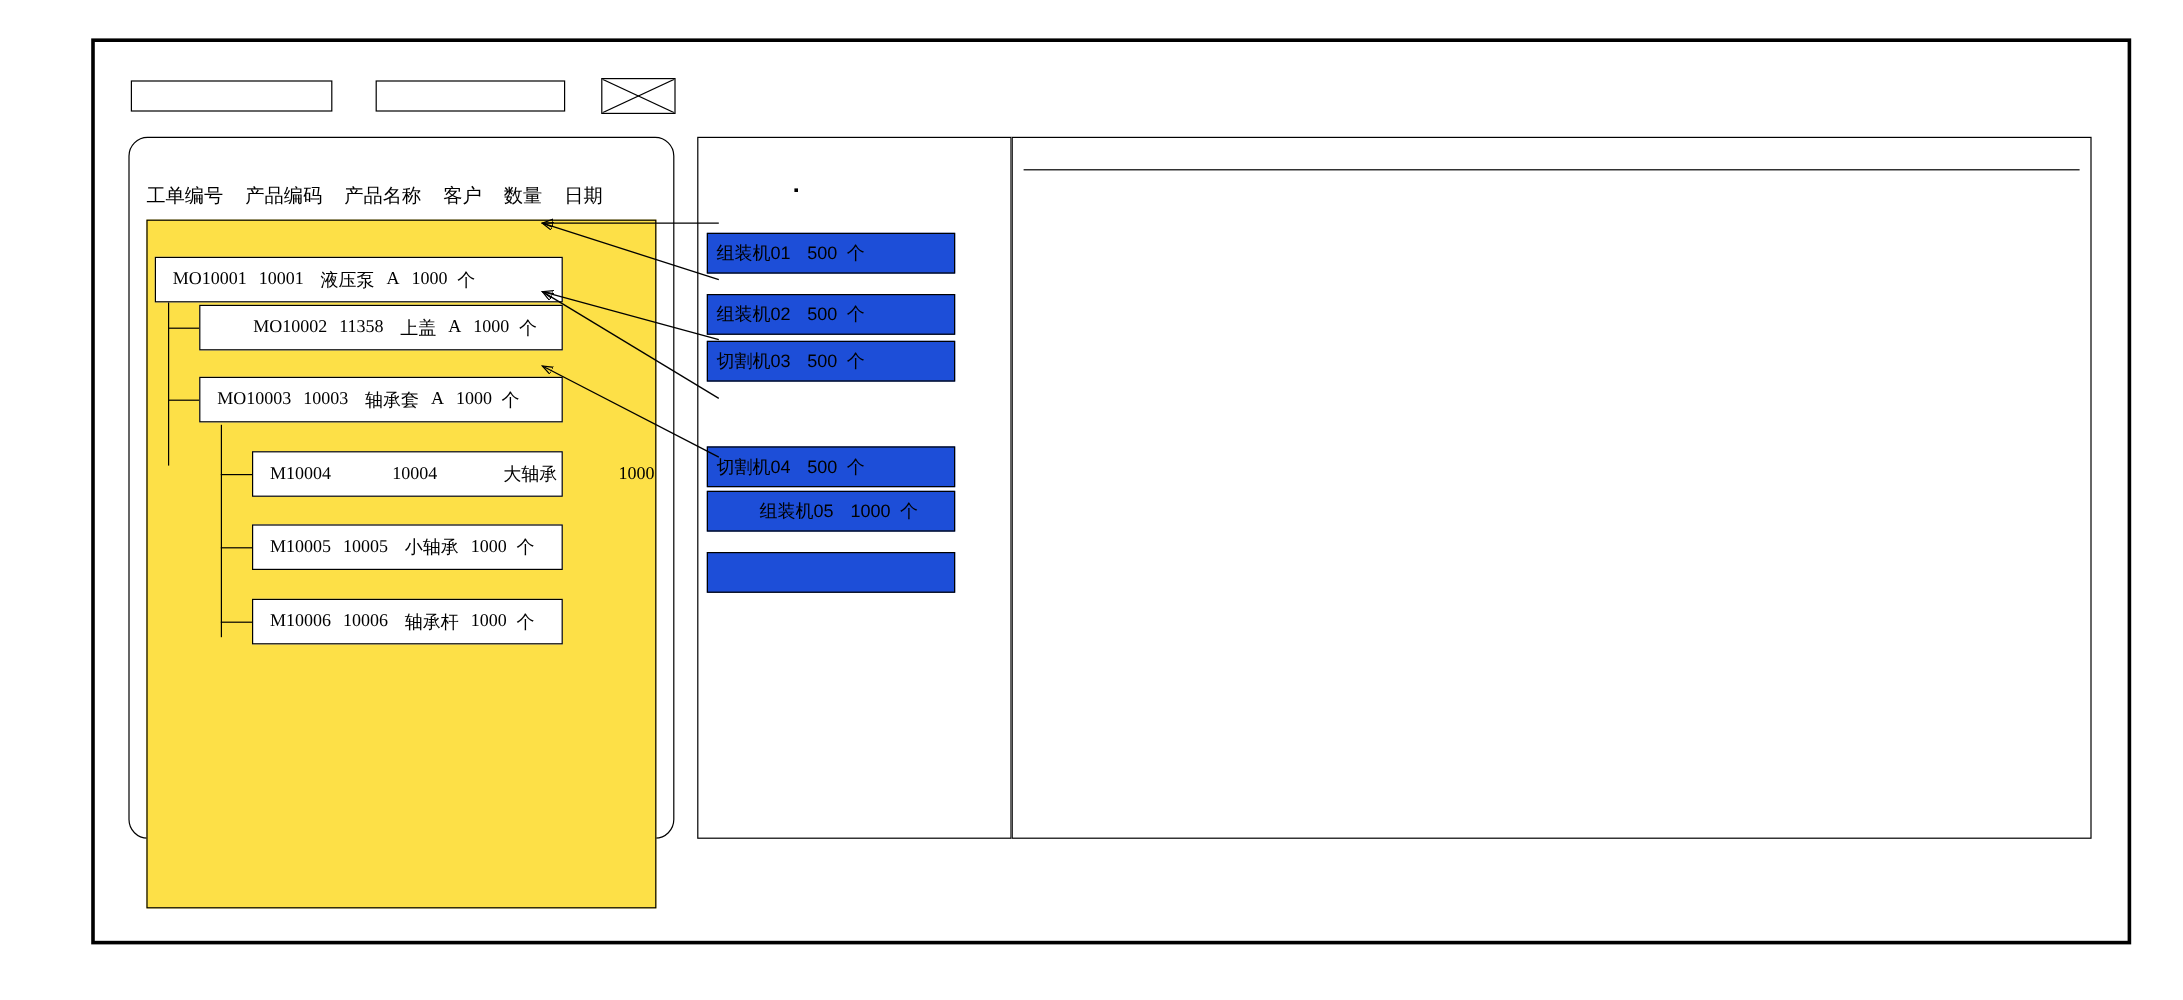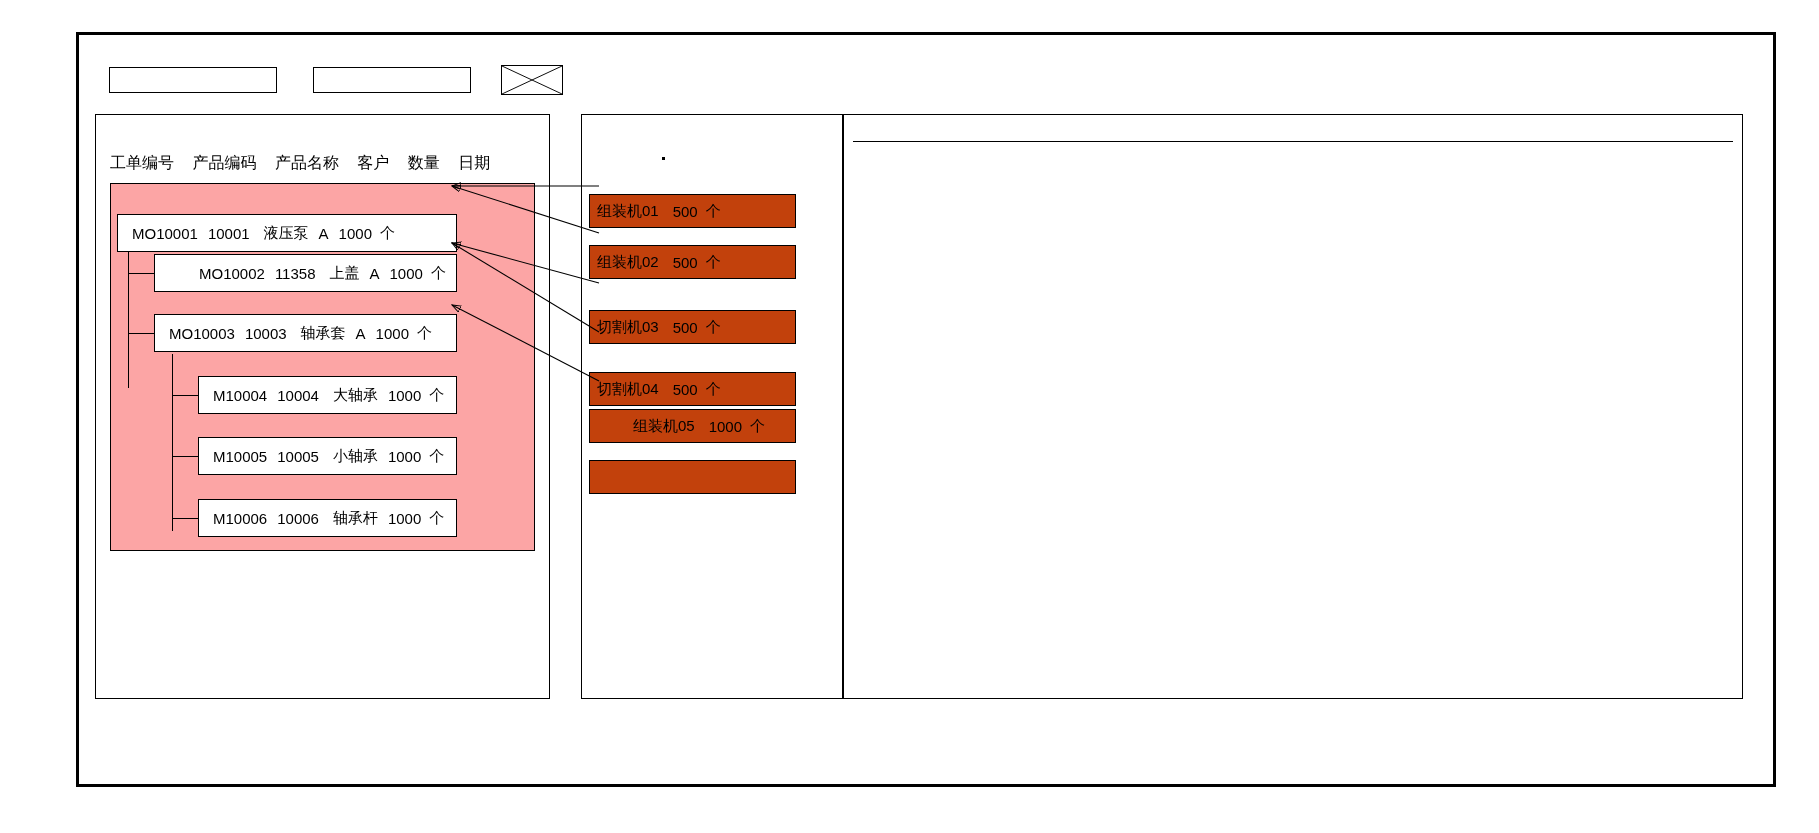--- a/index.html
+++ b/index.html
@@ -57,45 +57,46 @@
   }
   #toolbar-image-placeholder svg { display: block; width: 100%; height: 100%; }
 
   
   .panel {
     position: absolute;
     border: 1.5px solid #000000;
     box-sizing: border-box;
     background: #ffffff;
   }
-  #left-panel  { left: 16px;  top: 79px;  width: 455px;  height: 585px; }
+  #left-panel  { left: 28px;  top: 79px;  width: 455px;  height: 585px; border-radius: 16px; }
   #mid-panel   { left: 502px; top: 79px;  width: 262px;  height: 585px; }
   #right-panel { left: 764px; top: 79px;  width: 900px;  height: 585px; }
 
   
   #order-table-header {
     position: absolute;
     left: 14px;
     top: 38px;
     font-size: 16px;
     white-space: nowrap;
     letter-spacing: 0px;
   }
   #order-table-header span { margin-right: 14px; }
   #order-table-header span:last-child { margin-right: 0; }
 
   #order-tree-container {
     position: absolute;
     left: 14px;
     top: 68px;
     width: 425px;
-    height: 368px;
-    border: 1.5px solid #000000;
-    box-sizing: border-box;
-    background: #fca5a5;
+    height: 574px;
+    border: 1.5px solid #000000;
+    box-sizing: border-box;
+    background: #fde047;
+    font-family: Liberation Serif, serif;
   }
 
   .tree-row {
     position: absolute;
     border: 1.5px solid #000000;
     box-sizing: border-box;
     background: #ffffff;
     font-size: 15px;
     display: flex;
     align-items: center;
@@ -119,21 +120,21 @@
     height: 3px;
     background: #000000;
   }
   .machine-card {
     position: absolute;
     left: 7px;
     width: 207px;
     height: 34px;
     border: 1.5px solid #000000;
     box-sizing: border-box;
-    background: #c2410c;
+    background: #1d4ed8;
     font-size: 15px;
     display: flex;
     align-items: center;
     white-space: nowrap;
     padding-left: 7px;
   }
   .machine-card .m-name { margin-right: 14px; }
   .machine-card .m-qty  { margin-right: 8px; }
 
   
@@ -214,21 +215,21 @@
 
       <div class="tree-row" id="tree-row-2" style="left:43px; top:130px; width:303px; height:38px;">
         <span class="cell order">MO10003</span>
         <span class="cell code">10003</span>
         <span class="cell name">轴承套</span>
         <span class="cell cust">A</span>
         <span class="cell qty">1000</span>
         <span class="cell unit">个</span>
       </div>
 
-      <div class="tree-row" id="tree-row-3" style="left:87px; top:192px; width:259px; height:38px;">
+      <div class="tree-row" id="tree-row-3" style="left:87px; top:192px; width:259px; height:38px;gap:41px;">
         <span class="cell order">M10004</span>
         <span class="cell code">10004</span>
         <span class="cell name">大轴承</span>
         <span class="cell qty">1000</span>
         <span class="cell unit">个</span>
       </div>
 
       <div class="tree-row" id="tree-row-4" style="left:87px; top:253px; width:259px; height:38px;">
         <span class="cell order">M10005</span>
         <span class="cell code">10005</span>
@@ -257,21 +258,21 @@
       <span class="m-qty">500</span>
       <span class="m-unit">个</span>
     </div>
 
     <div class="machine-card" style="top:130px;">
       <span class="m-name">组装机02</span>
       <span class="m-qty">500</span>
       <span class="m-unit">个</span>
     </div>
 
-    <div class="machine-card" style="top:195px;">
+    <div class="machine-card" style="top:169px;">
       <span class="m-name">切割机03</span>
       <span class="m-qty">500</span>
       <span class="m-unit">个</span>
     </div>
 
     <div class="machine-card" style="top:242px;margin-top:15px;">
       <span class="m-name">切割机04</span>
       <span class="m-qty">500</span>
       <span class="m-unit">个</span>
     </div>

